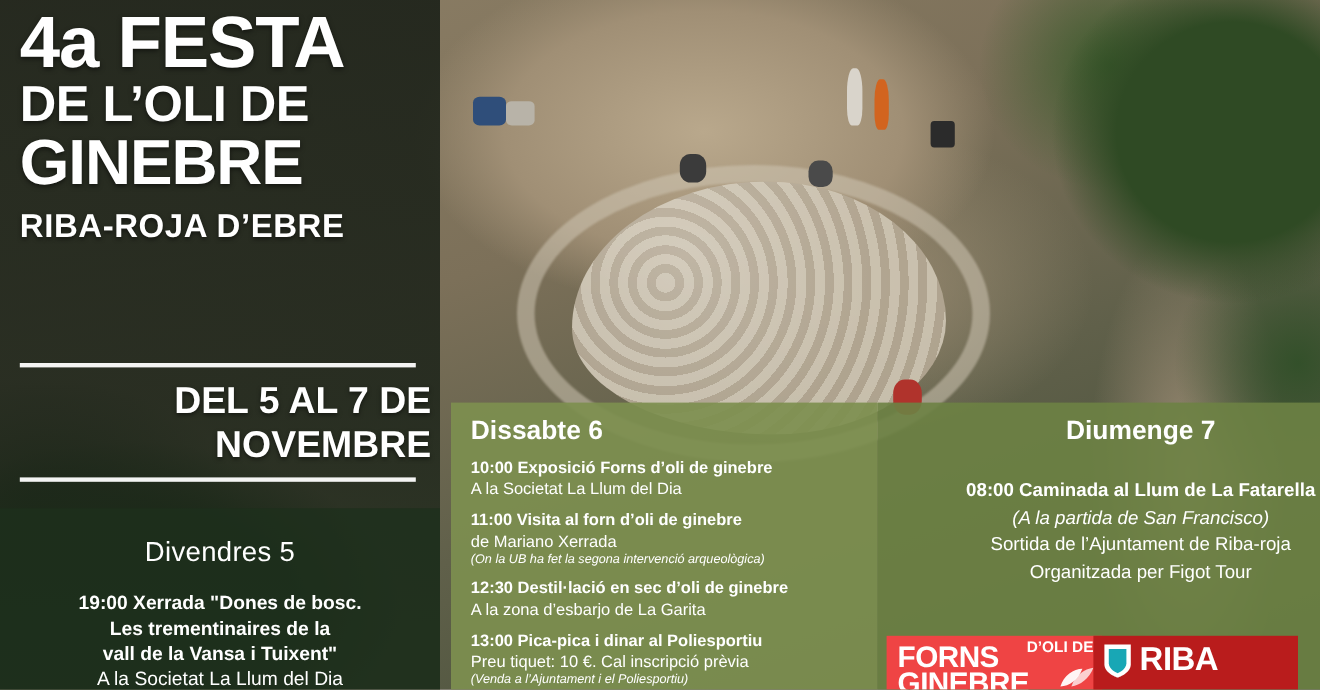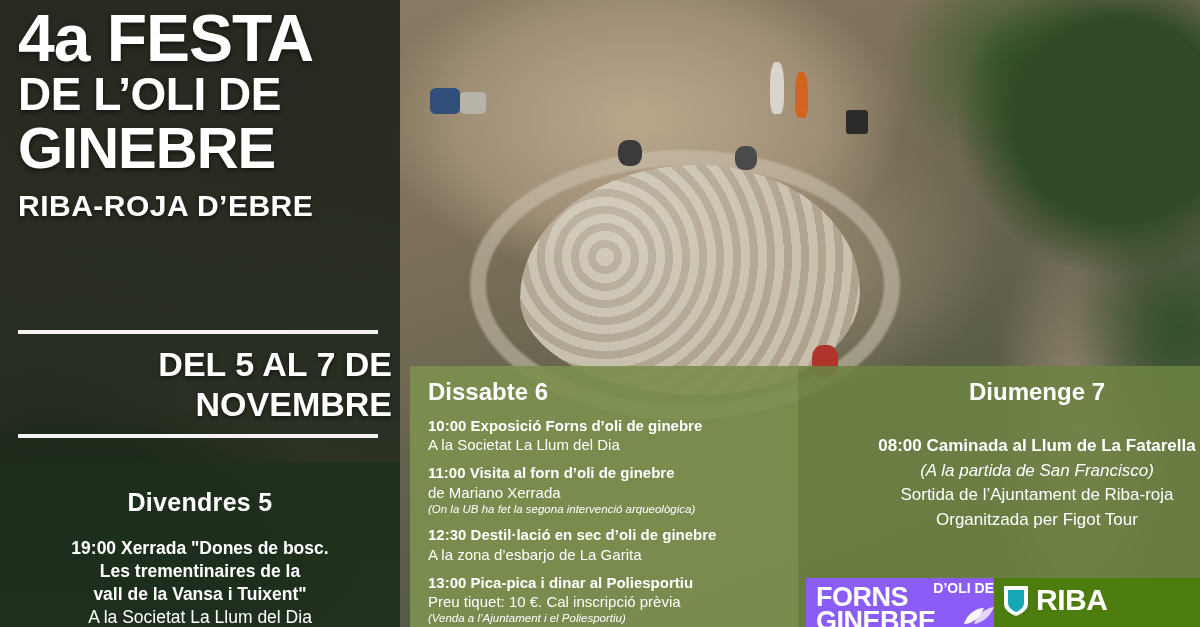--- a/index.html
+++ b/index.html
@@ -89,21 +89,21 @@
     text-align: right;
   }
 
   
   .panel-fri {
     position: absolute; left: 0; top: 462px; width: 400px; height: 165px;
     background: rgba(30,48,28,.78);
     color: #fff; text-align: center;
   }
   .panel-fri h2 {
-    font-size: 25px; font-weight: 700; margin-top: 26px; letter-spacing: .3px;
+    font-size: 25px; font-weight: 400; margin-top: 26px; letter-spacing: .3px;
   }
   .fri-body { margin-top: 20px; font-size: 17.5px; line-height: 1.32; font-weight: 700; }
   .fri-body .light { font-weight: 400; }
 
   
   .panel-sat {
     position: absolute; left: 410px; top: 366px; width: 388px; height: 261px;
     background: rgba(125,143,79,.92);
     color: #fff;
     padding: 12px 18px 0 18px;
@@ -122,36 +122,36 @@
     padding: 12px 18px 0 18px;
   }
   .panel-sun h2 { text-align: center; font-size: 24px; font-weight: 700; margin-bottom: 28px; }
   .sun-body { text-align: center; font-size: 17px; line-height: 1.45; }
   .sun-body .hl { font-weight: 700; }
   .sun-body .it { font-style: italic; }
 
   
   .logo-forns {
     position: absolute; left: 806px; top: 578px; width: 196px; height: 49px;
-    background: #8b5cf6;
+    background: #ef4444;
     color: #fff; overflow: hidden;
   }
   .logo-forns .lf1 {
     position: absolute; left: 10px; top: 4px; font-size: 27px; font-weight: 700; letter-spacing: -.5px;
   }
   .logo-forns .lf2 {
     position: absolute; left: 10px; top: 28px; font-size: 27px; font-weight: 700; letter-spacing: -.5px;
   }
   .logo-forns .lf3 {
     position: absolute; right: 8px; top: 3px; font-size: 14px; font-weight: 700; line-height: 1.0; text-align: right;
   }
   .leaf-icon { position: absolute; right: 6px; top: 26px; }
   .logo-riba {
-    position: absolute; left: 994px; top: 578px; width: 206px; height: 49px;
-    background: #4d7c0f; color: #fff;
+    position: absolute; left: 994px; top: 578px; width: 186px; height: 49px;
+    background: #b91c1c; color: #fff;
   }
   .logo-riba .lr1 {
     position: absolute; left: 42px; top: 5px; font-size: 30px; font-weight: 700; letter-spacing: -.5px;
   }
   .shield { position: absolute; left: 8px; top: 6px; width: 28px; height: 34px; }
 </style>
 </head>
 <body>
 
 <div id="poster">

